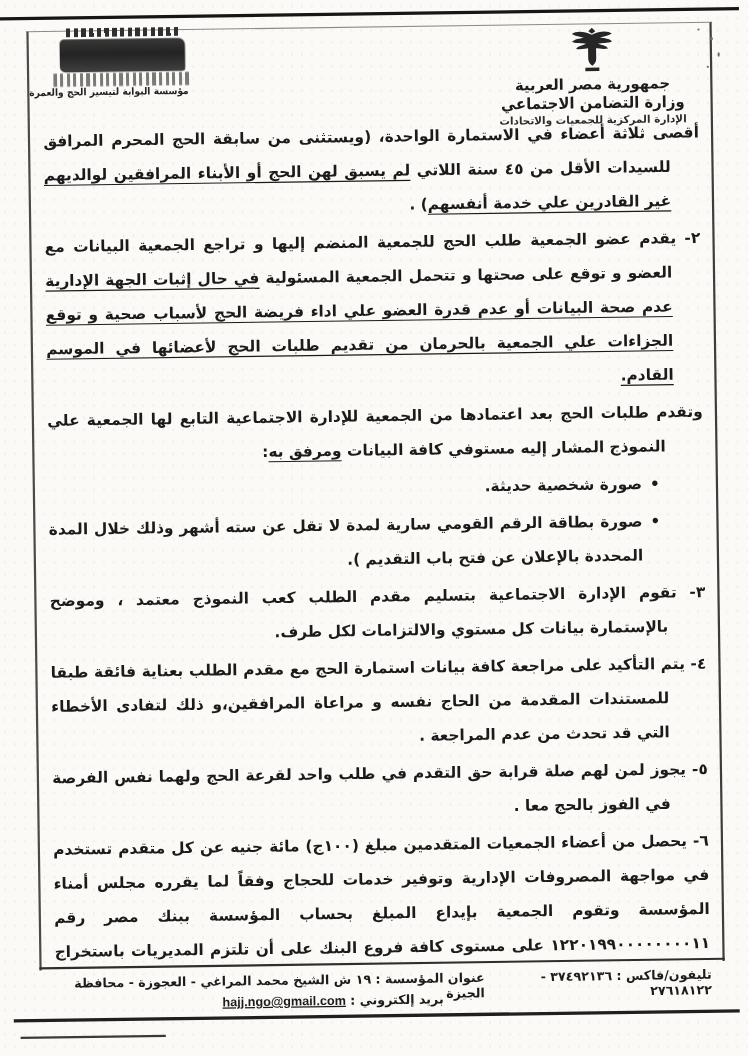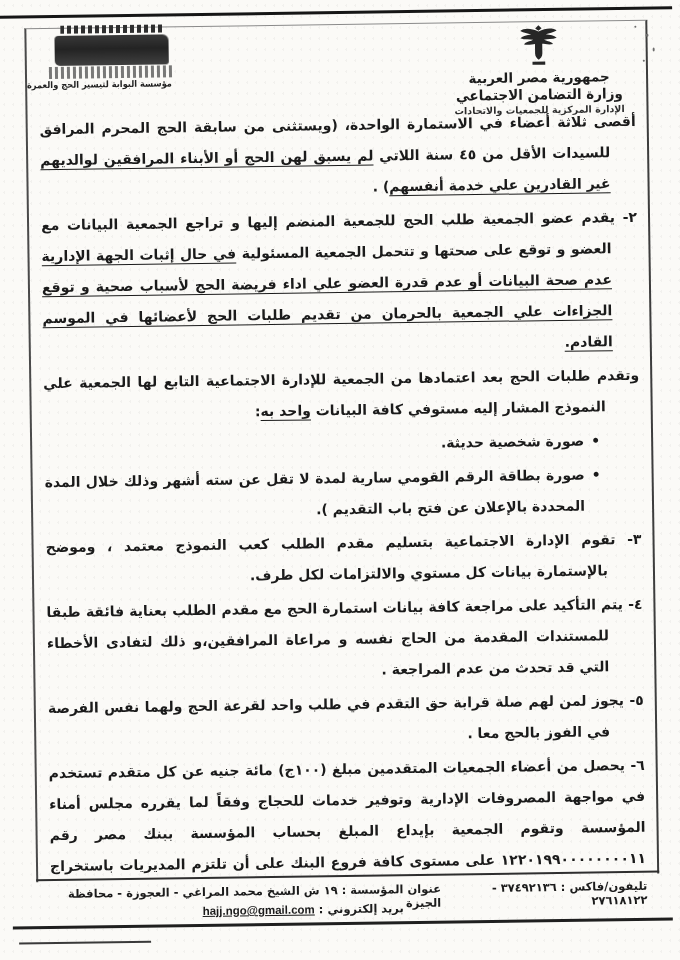--- a/index.html
+++ b/index.html
@@ -90,21 +90,21 @@
   <span class="noise-dot" style="top:52px;right:20px;width:2px;height:4px;"></span>
   <span class="noise-dot" style="top:64px;right:30px;width:2px;height:2px;"></span>
   <span class="noise-dot" style="top:30px;right:38px;width:2px;height:2px;"></span>
 
   <div class="content">
 
     <p class="ind26"><span>أقصى ثلاثة أعضاء في الاستمارة الواحدة، (ويستثنى من سابقة الحج المحرم المرافق للسيدات الأقل من ٤٥ سنة اللاتي </span><span class="u">لم يسبق لهن الحج أو الأبناء المرافقين لوالديهم غير القادرين علي خدمة أنفسهم</span><span>) .</span></p>
 
     <p class="ind26"><span>٢- يقدم عضو الجمعية طلب الحج للجمعية المنضم إليها و تراجع الجمعية البيانات مع العضو و توقع على صحتها و تتحمل الجمعية المسئولية </span><span class="u">في حال إثبات الجهة الإدارية عدم صحة البيانات أو عدم قدرة العضو علي اداء فريضة الحج لأسباب صحية و توقع الجزاءات علي الجمعية بالحرمان من تقديم طلبات الحج لأعضائها في الموسم القادم.</span></p>
 
-    <p class="ind34"><span>وتقدم طلبات الحج بعد اعتمادها من الجمعية للإدارة الاجتماعية التابع لها الجمعية علي النموذج المشار إليه مستوفي كافة البيانات </span><span class="u">واحد به</span><span>:</span></p>
+    <p class="ind34"><span>وتقدم طلبات الحج بعد اعتمادها من الجمعية للإدارة الاجتماعية التابع لها الجمعية علي النموذج المشار إليه مستوفي كافة البيانات </span><span class="u">ومرفق به</span><span>:</span></p>
 
     <p class="bullet"><span class="bchar">•</span><span>صورة شخصية حديثة.</span></p>
 
     <p class="bullet"><span class="bchar">•</span><span>صورة بطاقة الرقم القومي سارية لمدة لا تقل عن سته أشهر وذلك خلال المدة المحددة بالإعلان عن فتح باب التقديم ).</span></p>
 
     <p class="ind34">٣- تقوم الإدارة الاجتماعية بتسليم مقدم الطلب كعب النموذج معتمد ، وموضح بالإستمارة بيانات كل مستوي والالتزامات لكل طرف.</p>
 
     <p class="ind34">٤- يتم التأكيد على مراجعة كافة بيانات استمارة الحج مع مقدم الطلب بعناية فائقة طبقا للمستندات المقدمة من الحاج نفسه و مراعاة المرافقين،و ذلك لتفادى الأخطاء التي قد تحدث من عدم المراجعة .</p>
 
     <p class="ind34">٥- يجوز لمن لهم صلة قرابة حق التقدم في طلب واحد لقرعة الحج ولهما نفس الفرصة في الفوز بالحج معا .</p>

